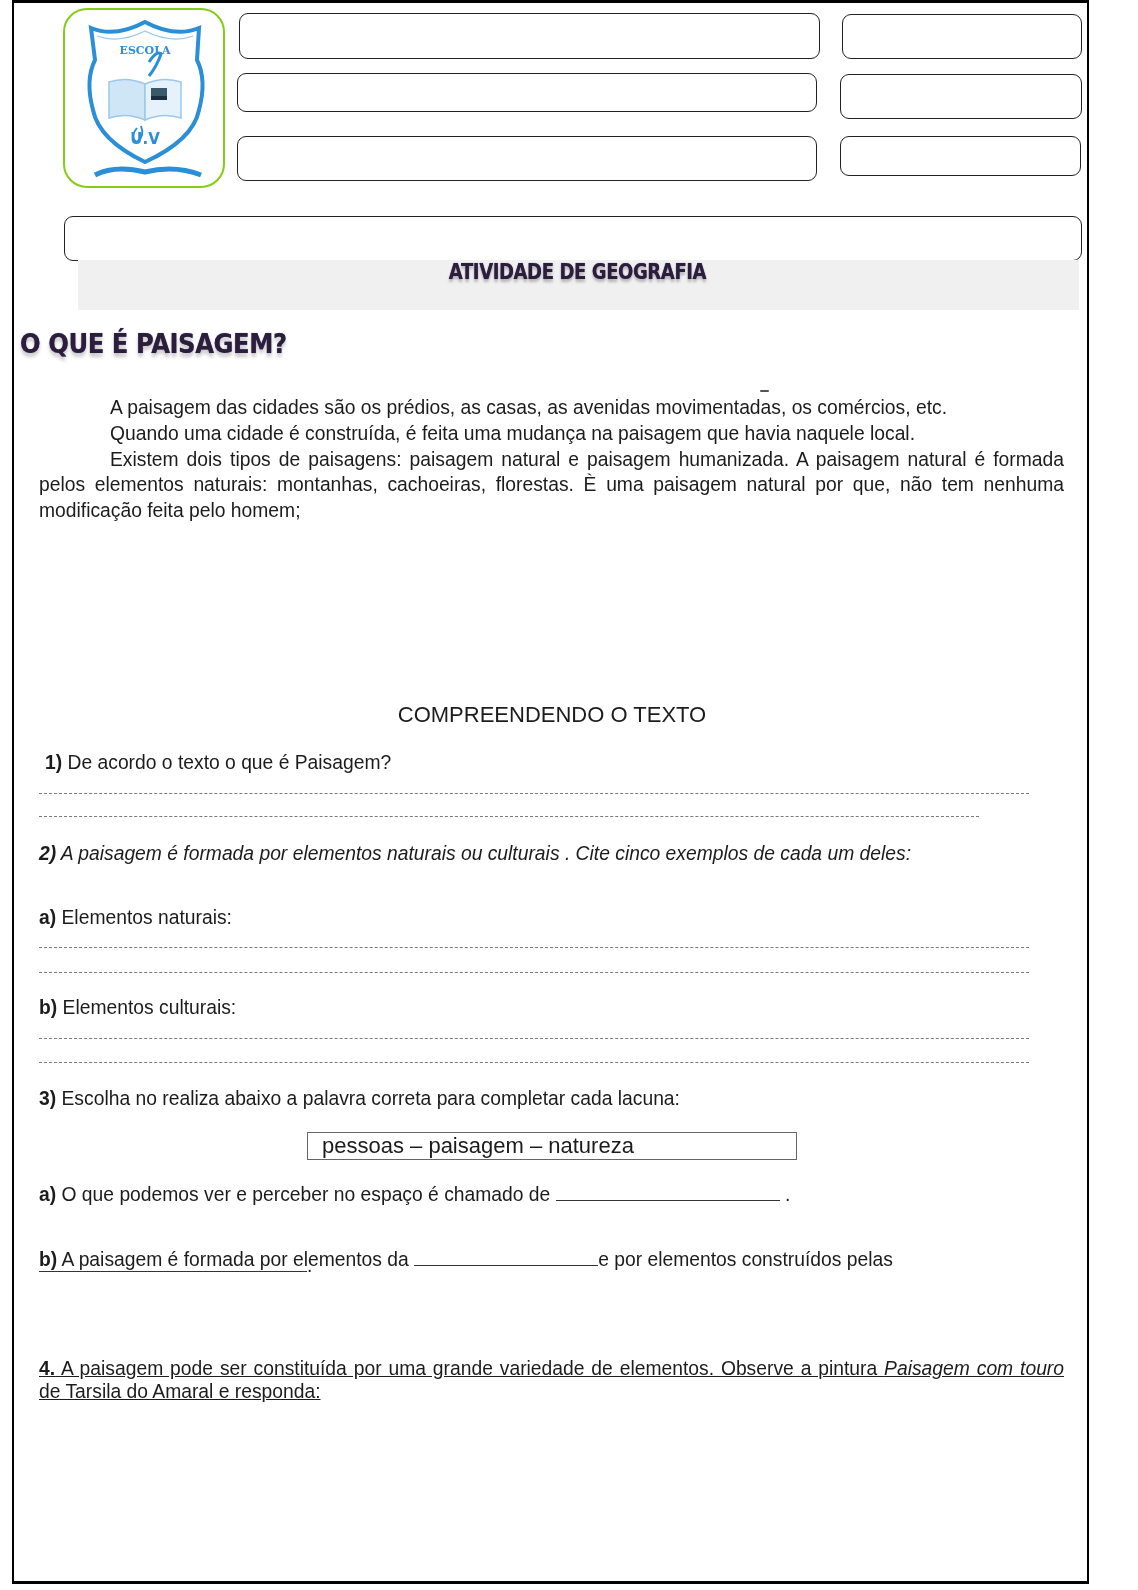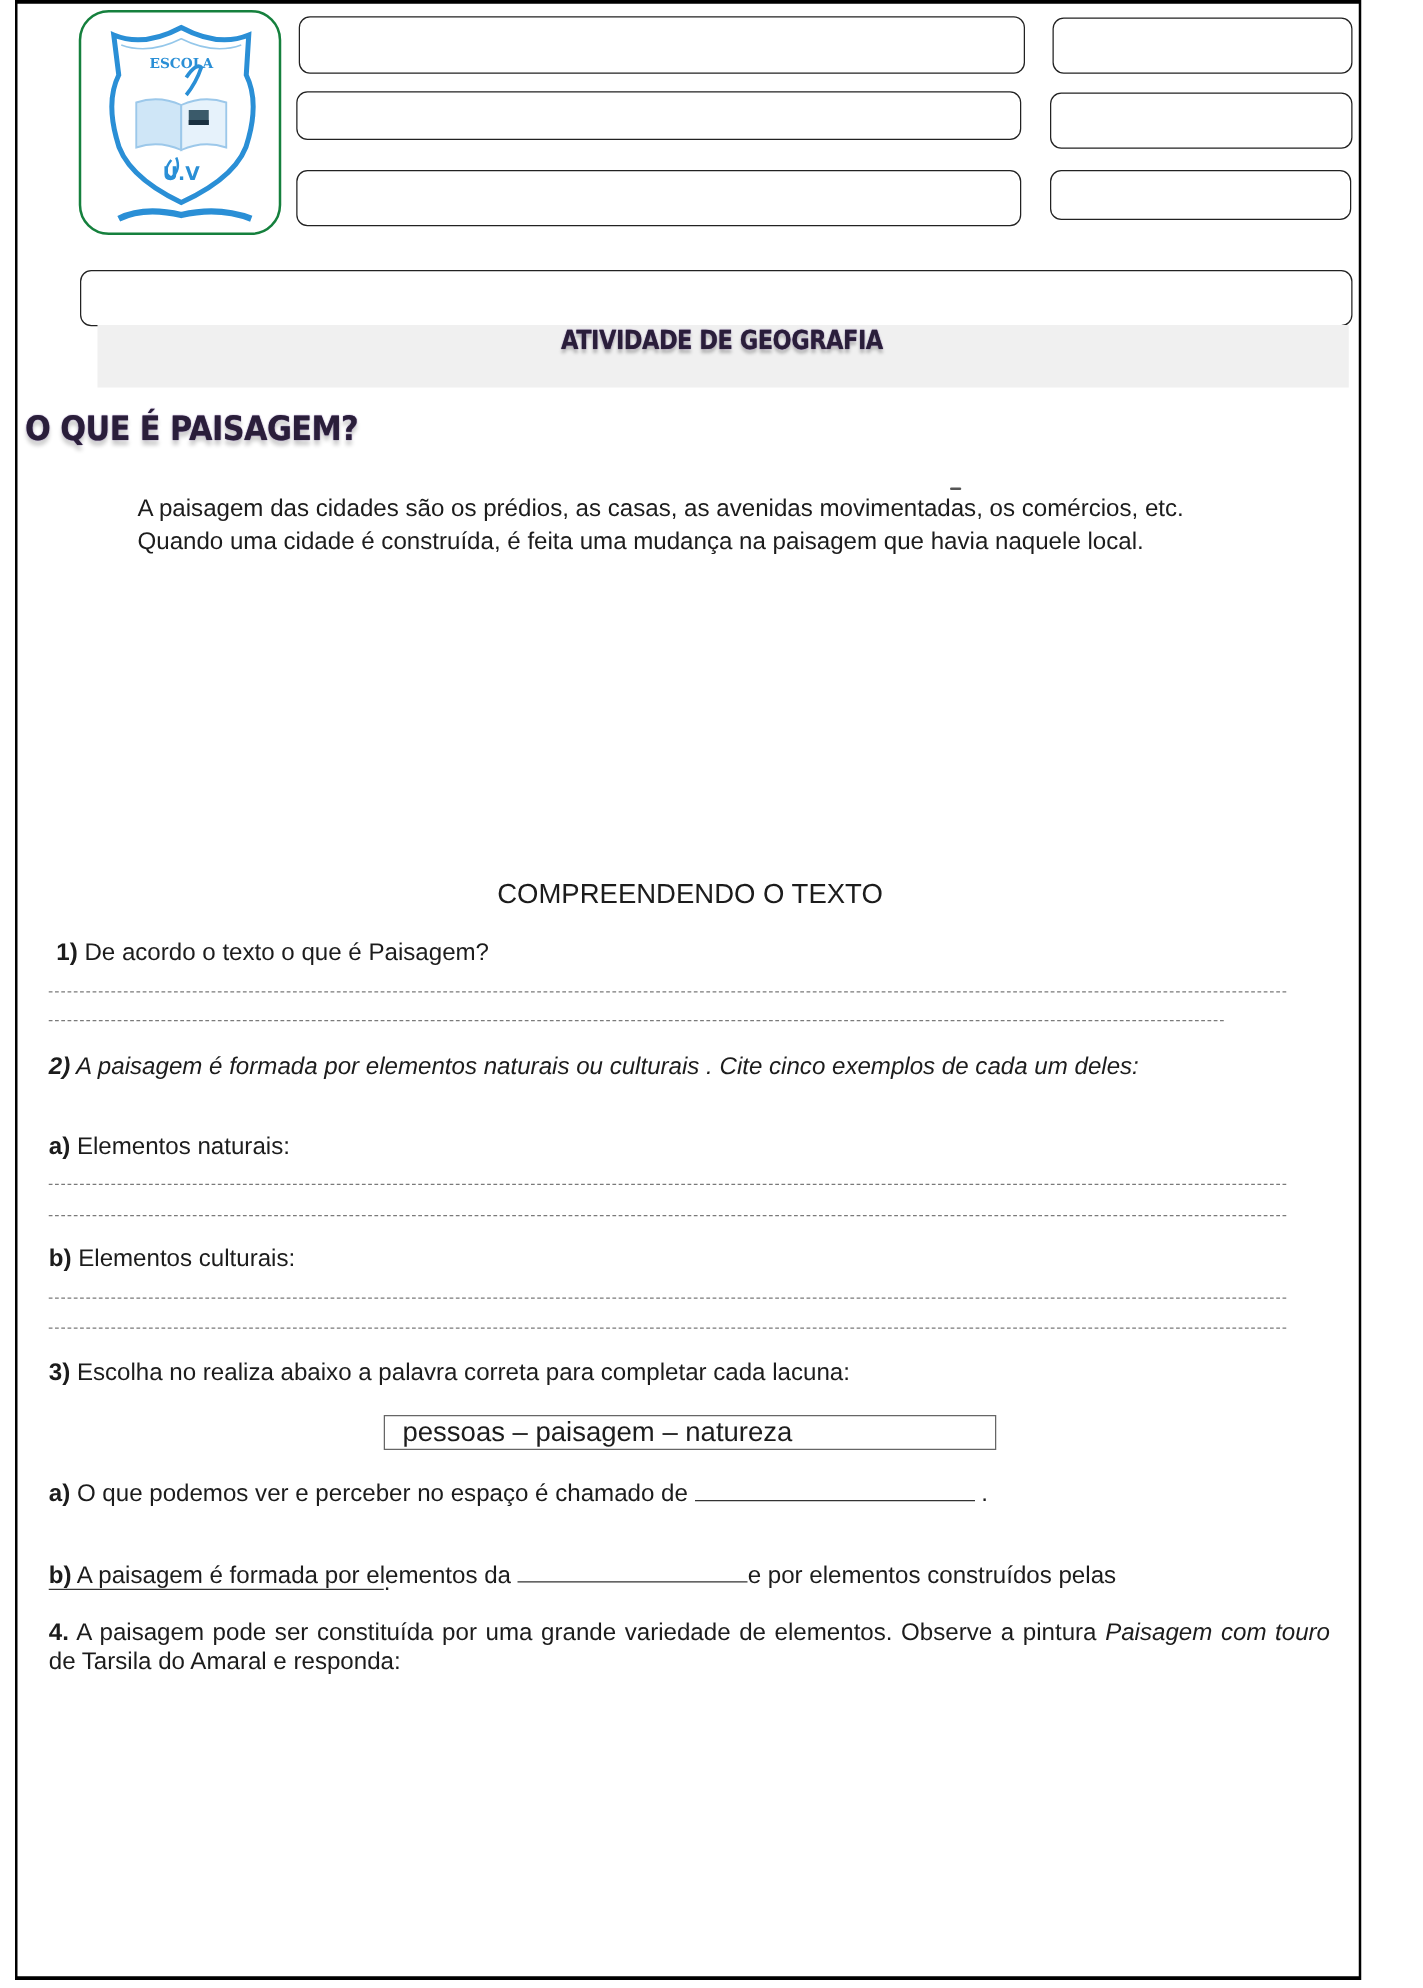--- a/index.html
+++ b/index.html
@@ -1,18 +1,18 @@
 <!DOCTYPE html>
 <html><head>
   <meta charset="utf-8">
   <style>
     html, body { margin: 0; padding: 0; background: #ffffff; }
     body { width: 1138px; height: 1590px; position: relative; overflow: hidden; font-family: "Liberation Sans", sans-serif; color: #1a1a1a; }
     .page-border { position: absolute; left: 12px; top: 0; width: 1077px; height: 1584px; border-top: 3px solid #000; border-left: 2px solid #000; border-right: 2px solid #000; border-bottom: 3px solid #000; box-sizing: border-box; }
-    .logo-box { position: absolute; left: 63px; top: 8px; width: 162px; height: 180px; border: 2px solid #15803d; border-radius: 24px; box-sizing: border-box; background: #fff; overflow: hidden; }
+    .logo-box { position: absolute; left: 63px; top: 8px; width: 162px; height: 180px; border: 2px solid #84cc16; border-radius: 24px; box-sizing: border-box; background: #fff; overflow: hidden; }
     .logo-box svg { position: absolute; left: 0; top: 0; }
     .hbox { position: absolute; border: 1.5px solid #222; border-radius: 9px; box-sizing: border-box; background: #fff; }
     .title-band { position: absolute; left: 78px; top: 260px; width: 1001px; height: 50px; background: #f0f0f0; }
     .activity-title { position: absolute; left: 0; top: 260px; width: 1155px; text-align: center; font-family: "DejaVu Sans", sans-serif; font-weight: bold; font-size: 21px; letter-spacing: -0.5px; color: #2a1e3a; transform: scaleX(0.86); text-shadow: 0 0 1px #5a3e80, 0 3px 3px rgba(0,0,0,0.25); }
     .section-title { position: absolute; left: 20px; top: 328px; font-family: "DejaVu Sans", sans-serif; font-weight: bold; font-size: 27px; color: #2a1e3a; letter-spacing: -0.5px; text-shadow: 0 0 1px #5a3e80, 0 4px 4px rgba(0,0,0,0.22); white-space: nowrap; transform-origin: left top; transform: scaleX(0.9); }
     .tiny-mark { position: absolute; left: 760px; top: 390px; width: 9px; height: 2px; background: #555; border-radius: 2px; }
     .body-text { position: absolute; left: 39px; top: 395px; width: 1025px; font-size: 19.3px; line-height: 25.8px; text-align: justify; color: #1c1c1c; }
     .body-text p { margin: 0; text-indent: 71px; }
     .comp-title { position: absolute; left: 0; top: 702px; width: 1104px; text-align: center; font-size: 22px; color: #1c1c1c; }
     .q { position: absolute; left: 39px; font-size: 19.3px; color: #1c1c1c; white-space: nowrap; }
@@ -53,20 +53,21 @@
 
 <div class="title-band"></div>
 <div class="activity-title">ATIVIDADE DE GEOGRAFIA</div>
 
 <div class="section-title">O QUE É PAISAGEM?</div>
 <div class="tiny-mark"></div>
 
 <div class="body-text">
   <p>A paisagem das cidades são os prédios, as casas, as avenidas movimentadas, os comércios, etc.</p>
   <p>Quando uma cidade é construída, é feita uma mudança na paisagem que havia naquele local.</p>
+  <p>Existem dois tipos de paisagens: paisagem natural e paisagem humanizada.  A paisagem natural é formada pelos elementos naturais: montanhas, cachoeiras, florestas. È uma paisagem natural por que, não tem nenhuma modificação feita pelo homem;</p>
 </div>
 
 <div class="comp-title">COMPREENDENDO O TEXTO</div>
 
 <div class="q" style="top:752px;left:45px;">
   <b>1)</b><span> De acordo o texto o que é Paisagem?</span>
 </div>
 <div class="line" style="left:39px;top:793px;width:990px;"></div>
 <div class="line" style="left:39px;top:816px;width:940px;"></div>
 
@@ -93,15 +94,15 @@
   <b>a)</b><span> O que podemos ver e perceber no espaço é chamado de </span><span class="blank" style="width:224px;"></span><span> .</span>
 </div>
 
 <div class="q" style="top:1228px;margin-top:19px;">
   <b>b)</b><span> A paisagem é formada por elementos da </span><span class="blank" style="width:184px;"></span><span>e por elementos construídos pelas</span>
 </div>
 <div class="q" style="top:1253px;">
   <span class="blank" style="width:268px;"></span><span>.</span>
 </div>
 
-<div class="q-wrap" style="top:1295px;">
+<div class="q-wrap" style="top:1357px;text-decoration:underline;">
   <b>4.</b><span> A paisagem pode ser constituída por uma grande variedade de elementos. Observe a pintura </span><i>Paisagem com touro</i><span>  de Tarsila do Amaral e responda:</span>
 </div>
 
 </body></html>

